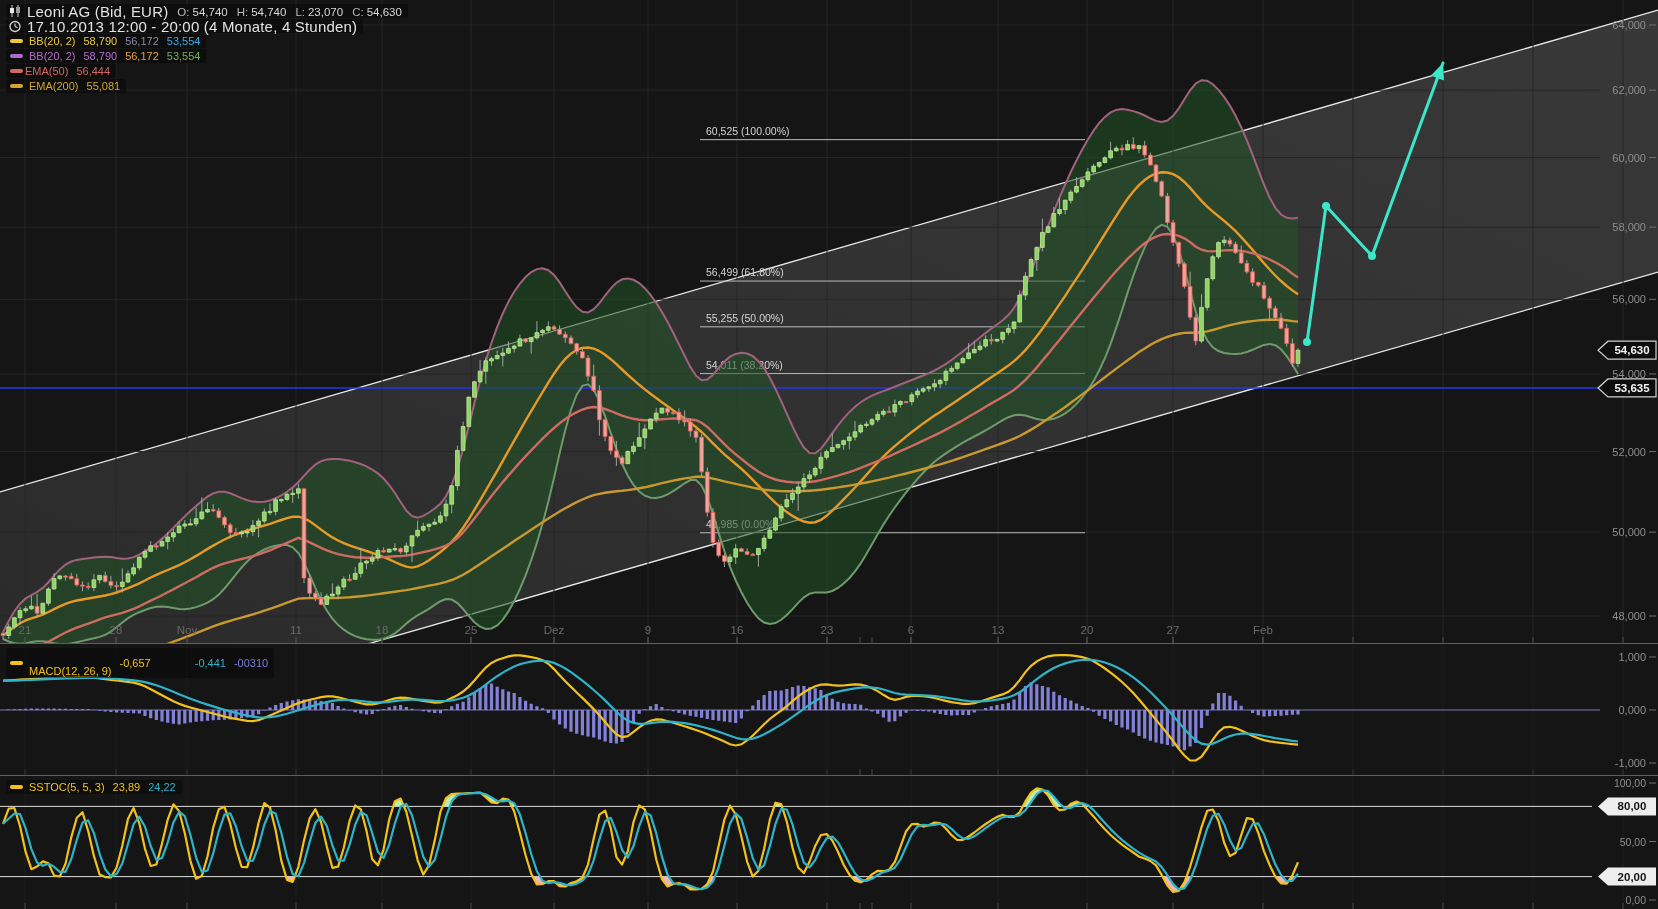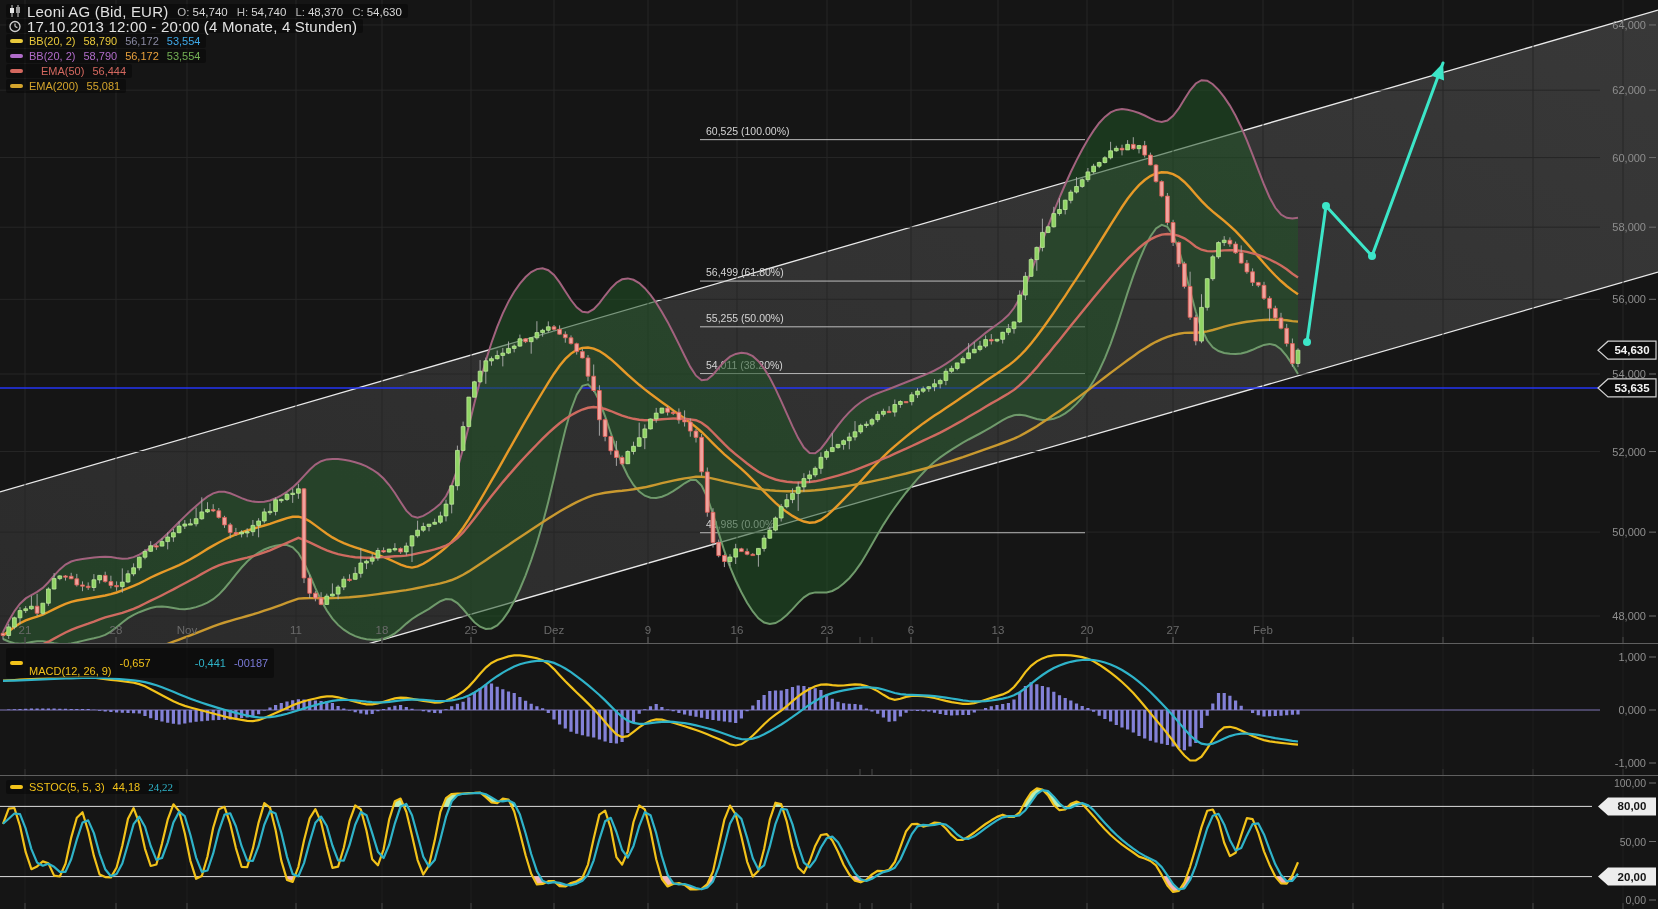--- a/index.html
+++ b/index.html
@@ -318,21 +318,21 @@
 
   <div id="header">
     <div class="hrow">
       <svg class="icn" width="14" height="12">
         <line x1="4" y1="0" x2="4" y2="12" stroke="#cfcfcf" stroke-width="1"></line>
         <rect x="2" y="3" width="4" height="5" fill="#e8e8e8"></rect>
         <line x1="10" y1="0" x2="10" y2="12" stroke="#cfcfcf" stroke-width="1"></line>
         <rect x="8" y="2" width="4" height="6" fill="#9a9a9a"></rect>
       </svg>
       <span class="t">Leoni AG (Bid, EUR)</span>
-      <span id="ohlc"><span class="kv">O:<b>54,740</b></span><span class="kv">H:<b>54,740</b></span><span class="kv">L:<b>48,370</b></span><span class="kv">C:<b>54,630</b></span></span>
+      <span id="ohlc"><span class="kv">O:<b>54,740</b></span><span class="kv">H:<b>54,740</b></span><span class="kv">L:<b>23,070</b></span><span class="kv">C:<b>54,630</b></span></span>
     </div>
     <div class="hrow">
       <svg class="icn" width="14" height="13">
         <circle cx="7" cy="6.5" r="5" fill="none" stroke="#d0d0d0" stroke-width="1.3"></circle>
         <line x1="7" y1="6.5" x2="7" y2="3.5" stroke="#d0d0d0" stroke-width="1.2"></line>
         <line x1="7" y1="6.5" x2="9.4" y2="7.6" stroke="#d0d0d0" stroke-width="1.2"></line>
       </svg>
       <span class="t">17.10.2013 12:00 - 20:00 (4 Monate, 4 Stunden)</span>
     </div>
     <div id="indicator-rows">
@@ -345,37 +345,37 @@
         </div>
         <div class="hrow">
           <span class="dash" style="background: rgb(176, 108, 201);"></span>
           <span class="seg" style="color: rgb(176, 108, 201); margin-left: 4px;">BB(20, 2)</span>
           <span class="seg" style="color: rgb(176, 108, 201);">58,790</span>
           <span class="seg" style="color: rgb(232, 160, 60);">56,172</span>
           <span class="seg" style="color: rgb(116, 176, 85);">53,554</span>
         </div>
         <div class="hrow">
           <span class="dash" style="background: rgb(212, 104, 95);"></span>
-          <span class="seg" style="color: rgb(212, 104, 95); margin-left: 16px;">EMA(50)</span>
+          <span class="seg" style="color: rgb(212, 104, 95); margin-left: 0;">EMA(50)</span>
           <span class="seg" style="color: rgb(212, 104, 95);">56,444</span>
         </div>
         <div class="hrow">
           <span class="dash" style="background: rgb(212, 164, 44);"></span>
           <span class="seg" style="color: rgb(212, 164, 44); margin-left: 4px; text-align: right;">EMA(200)</span>
           <span class="seg" style="color: rgb(212, 164, 44);">55,081</span>
         </div>
       </div>
   </div>
 
   <div class="panel-label" id="macd-row" style="left:6px;top:648px;">
       <span class="dash" style="background: rgb(242, 194, 26);"></span>
       <span class="seg" style="color: rgb(242, 194, 26); margin-left: 4px; margin-top: 16px;">MACD(12, 26, 9)</span>
       <span class="seg" style="color: rgb(242, 194, 26);">-0,657</span>
       <span class="seg" style="color: rgb(47, 179, 201); margin-left: 44px;">-0,441</span>
-      <span class="seg" style="color: rgb(122, 122, 216);">-00187</span>
+      <span class="seg" style="color: rgb(122, 122, 216);">-00310</span>
     </div>
   <div class="panel-label" id="stoch-row" style="left:6px;top:780px;">
       <span class="dash" style="background: rgb(242, 194, 26);"></span>
       <span class="seg" style="color: rgb(242, 194, 26); margin-left: 4px;">SSTOC(5, 5, 3)</span>
-      <span class="seg" style="color: rgb(242, 194, 26);">44,18</span>
-      <span class="seg" style="color: rgb(47, 179, 201); font-family: Liberation Serif, serif;">24,22</span>
+      <span class="seg" style="color: rgb(242, 194, 26);">23,89</span>
+      <span class="seg" style="color: rgb(47, 179, 201);">24,22</span>
     </div>
 </div>
 
 </body></html>

